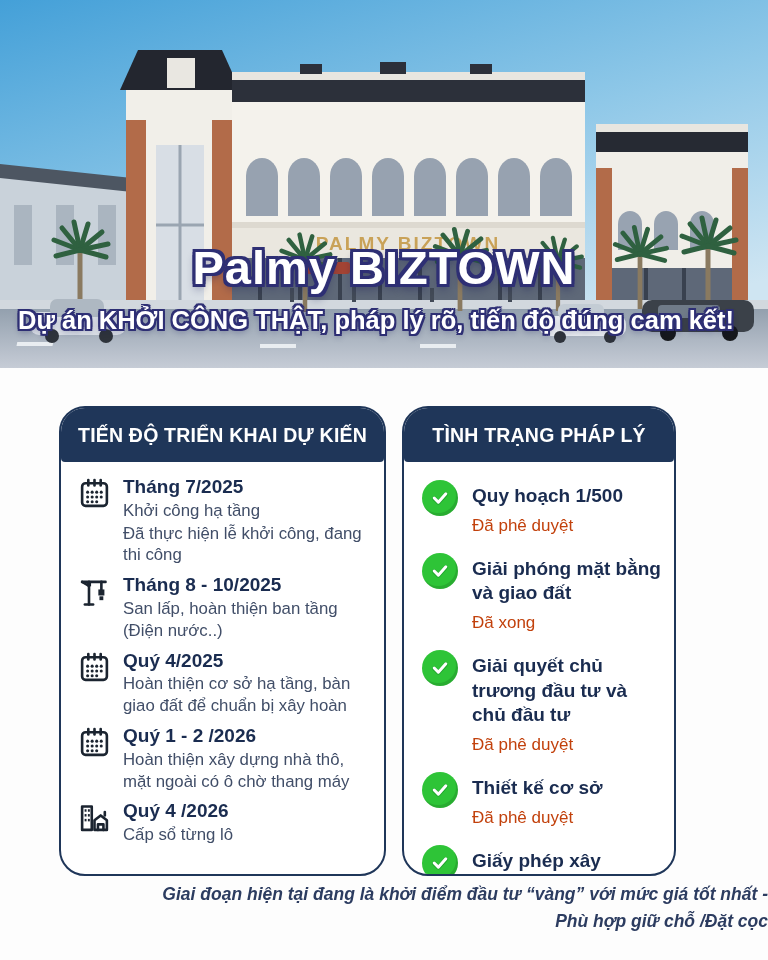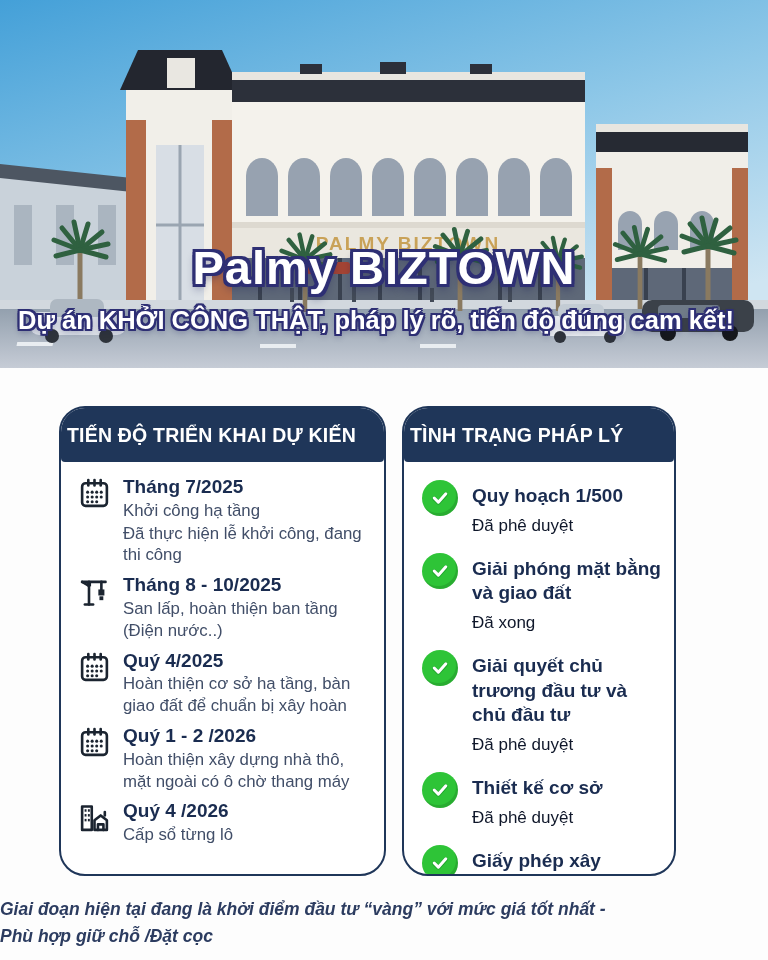--- a/index.html
+++ b/index.html
@@ -46,21 +46,21 @@
     border-radius:26px;
     background:#ffffff;
     height:470px;
     overflow:hidden;
     display:flex; flex-direction:column;
   }
   .card.timeline { width:327px; }
   .card.legal    { width:274px; }
   .card-header {
     background:#1f3659; color:#ffffff;
-    font-weight:700; 
+    font-weight:700; text-align:center;
     font-size:19.5px; letter-spacing:.2px;
     padding:16px 6px 15px;
     border-bottom-left-radius:4px; border-bottom-right-radius:4px;
   }
   .card-body { padding:13px 12px 8px 14px; flex:1; }
 
   
   .t-item { display:flex; gap:10px; margin-bottom:7px; }
   .t-icon { flex:0 0 38px; display:flex; justify-content:center; padding-top:2px; color:#1b2430; }
   .t-icon svg { width:33px; height:33px; }
@@ -74,27 +74,27 @@
   .l-item { display:flex; gap:14px; margin-bottom:17px; }
   .l-check {
     flex:0 0 36px; width:36px; height:36px; border-radius:50%;
     background:#2ec437;
     box-shadow: inset -2px -3px 0 rgba(0,0,0,.12);
     display:flex; align-items:center; justify-content:center;
   }
   .l-check svg { width:20px; height:20px; }
   .l-text { flex:1; padding-top:4px; }
   .l-title { font-size:19px; font-weight:800; color:#1a2c50; line-height:1.3; }
-  .l-status { font-size:17px; color:#0f172a; margin-top:7px; }
+  .l-status { font-size:17px; color:#c2410c; margin-top:7px; }
   .l-status:empty { display:none; }
 
   
   .footer-note {
-    margin-top:20px;
-    text-align:left;
+    margin-top:5px;
+    text-align:right;
     font-style:italic; font-weight:700;
     font-size:17.5px; line-height:1.55;
     color:#2c3c60;
   }
 </style>
 </head>
 <body>
 
 <div class="poster">
 

